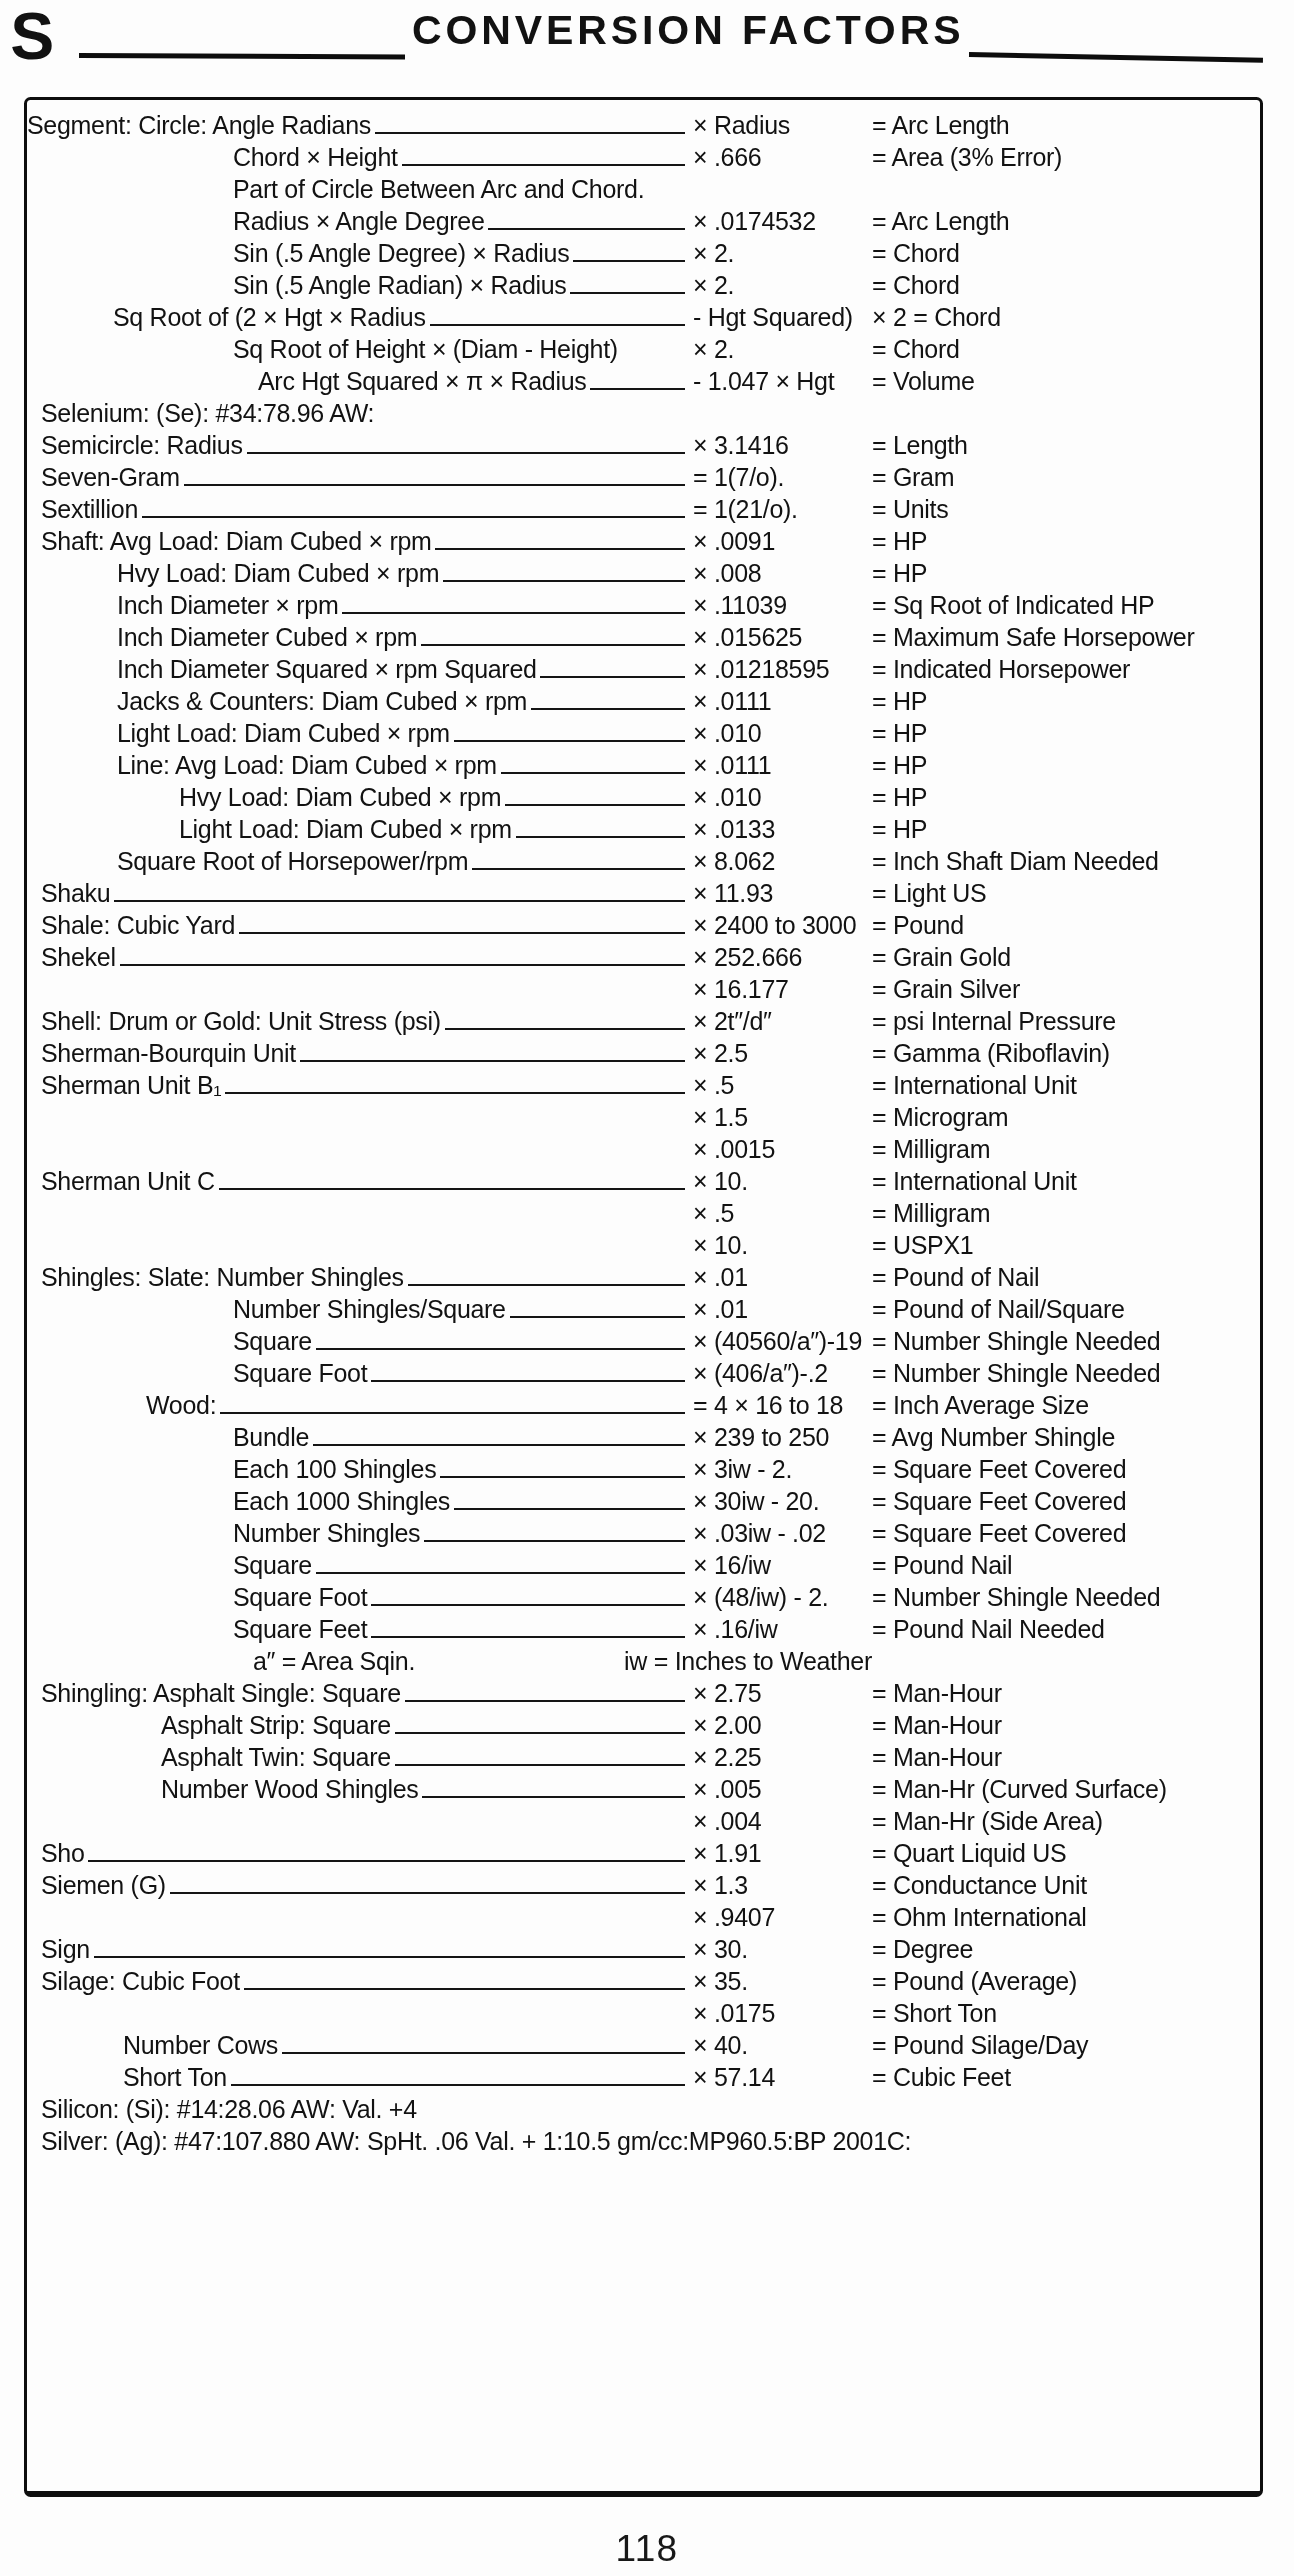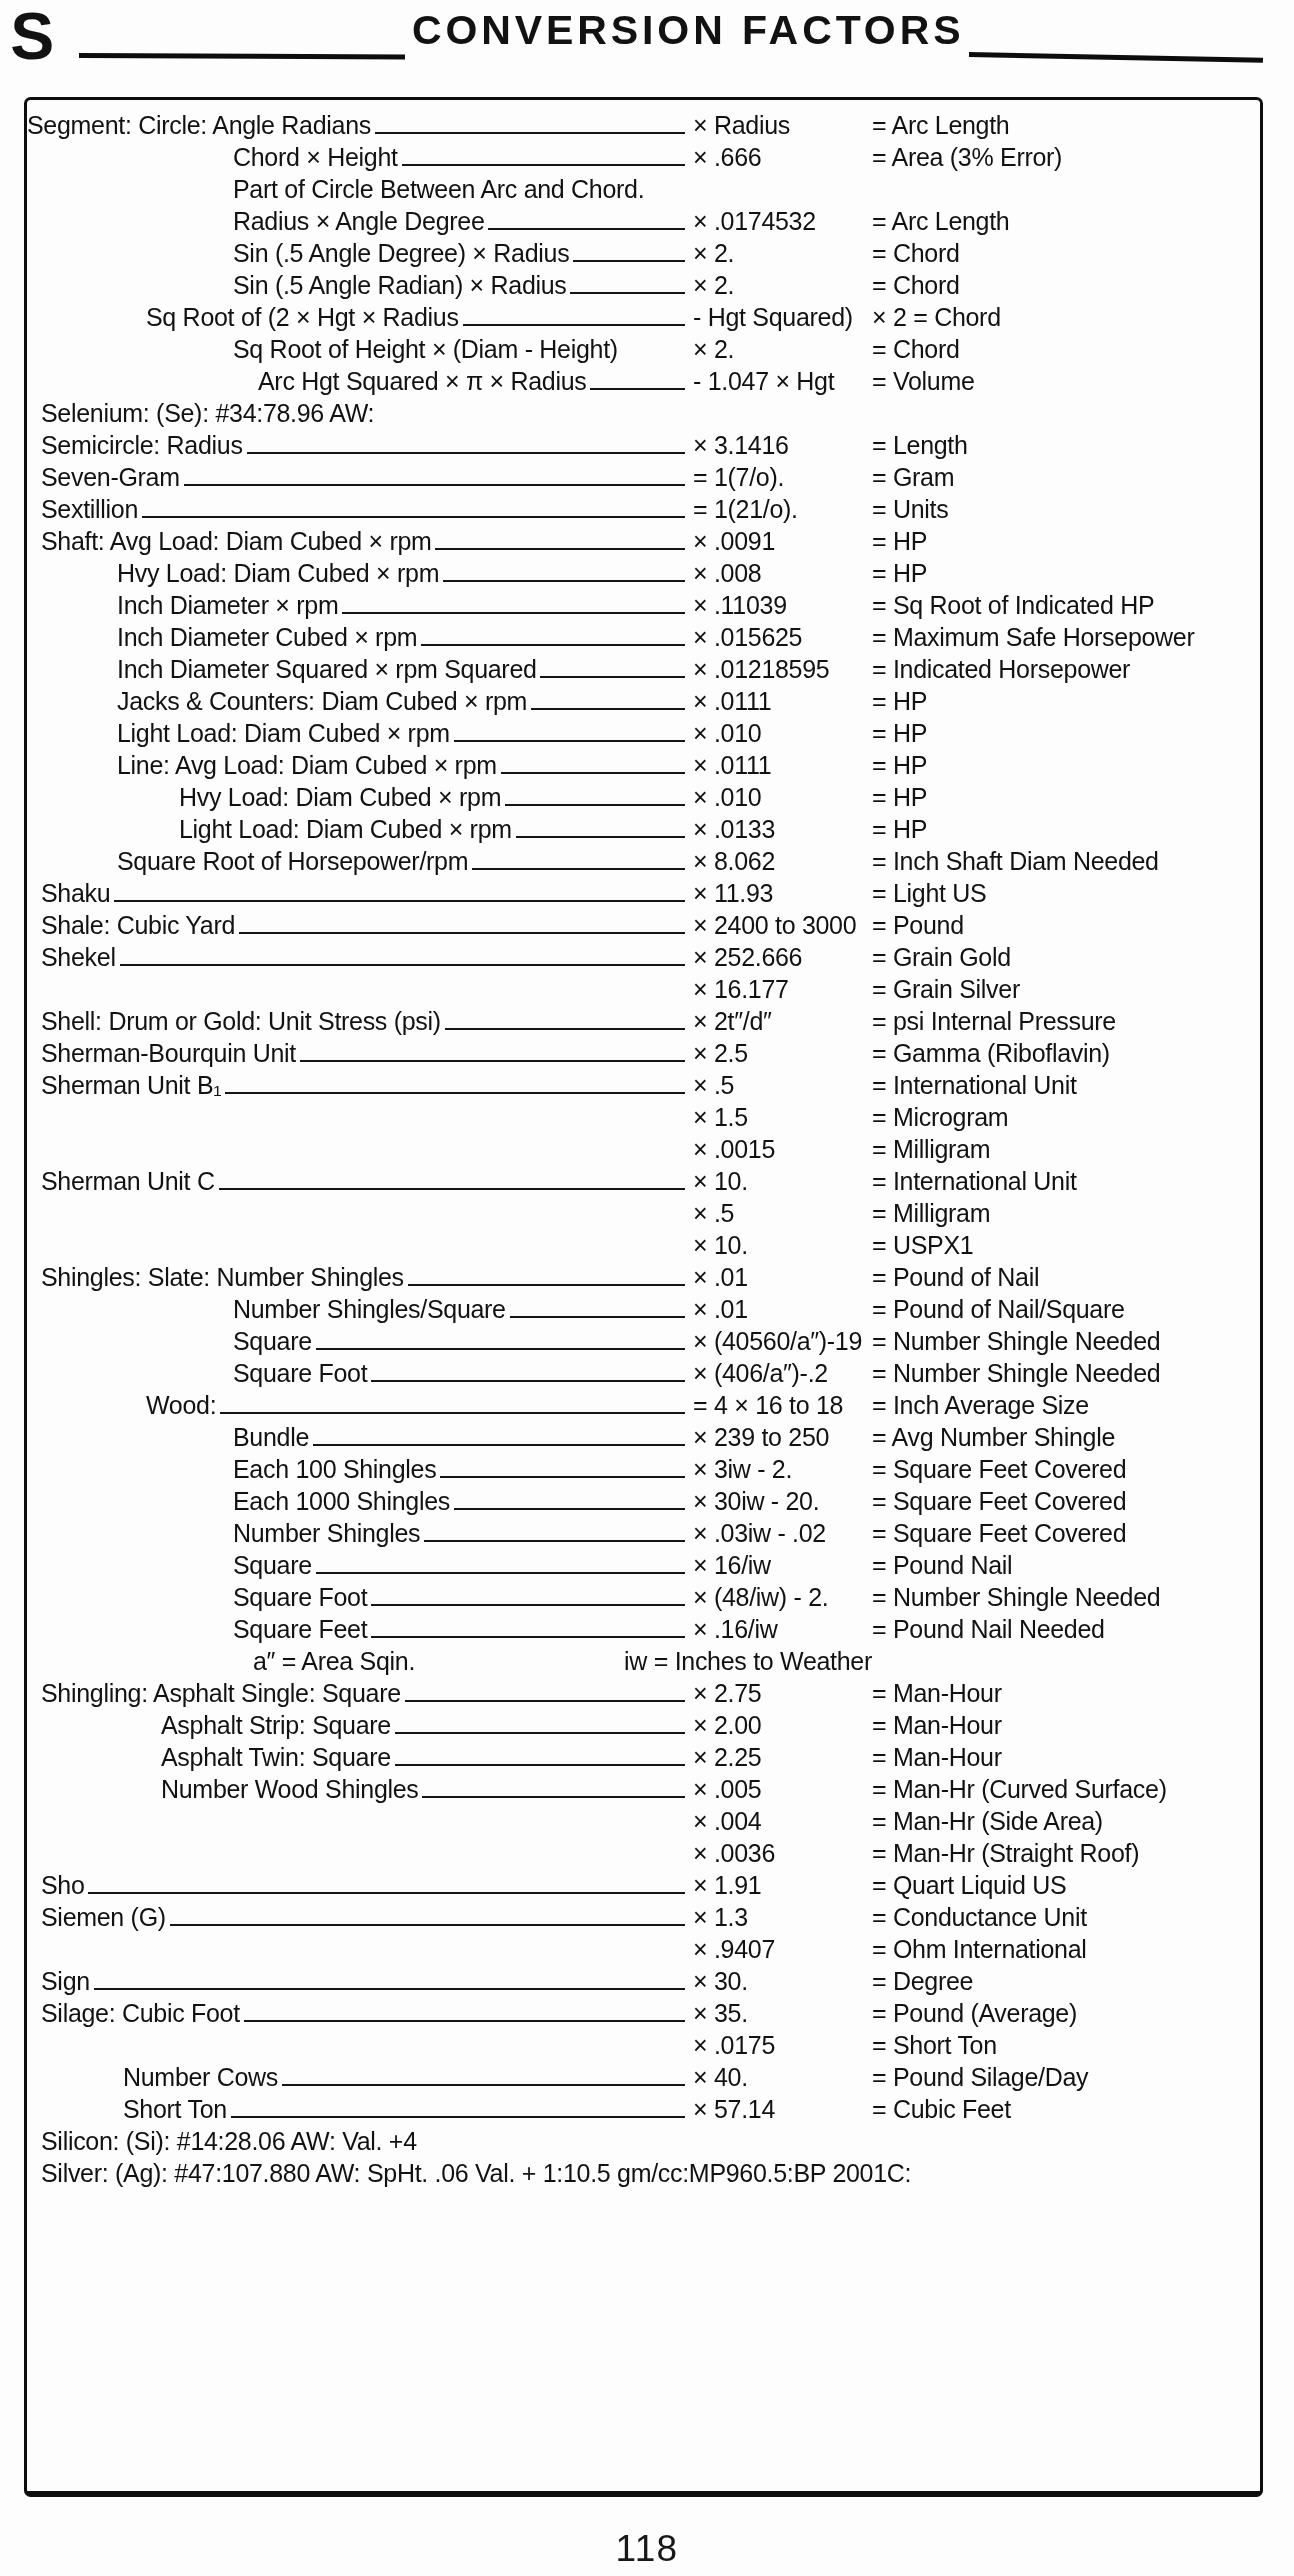--- a/index.html
+++ b/index.html
@@ -155,21 +155,21 @@
         <span class="factor">× 2.</span>
         <span class="result">= Chord</span>
       </div>
       <div class="row">
         <span class="label" style="padding-left: 206px;">Sin (.5 Angle Radian) × Radius</span>
         <div class="leader"></div>
         <span class="factor">× 2.</span>
         <span class="result">= Chord</span>
       </div>
       <div class="row">
-        <span class="label" style="padding-left: 119px;">Sq Root of (2 × Hgt × Radius</span>
+        <span class="label" style="padding-left: 86px;">Sq Root of (2 × Hgt × Radius</span>
         <div class="leader"></div>
         <span class="factor">- Hgt Squared)</span>
         <span class="result">× 2 = Chord</span>
       </div>
       <div class="row no-leader">
         <span class="label" style="padding-left: 206px;">Sq Root of Height × (Diam - Height)</span>
         <div class="leader"></div>
         <span class="factor">× 2.</span>
         <span class="result">= Chord</span>
       </div>
@@ -442,26 +442,20 @@
         <div class="leader"></div>
         <span class="factor">× .005</span>
         <span class="result">= Man-Hr (Curved Surface)</span>
       </div>
       <div class="row no-leader">
         <span class="label" style="padding-left: 14px;"></span>
         <div class="leader"></div>
         <span class="factor">× .004</span>
         <span class="result">= Man-Hr (Side Area)</span>
       </div>
-      <div class="row no-leader">
-        <span class="label" style="padding-left: 14px;"></span>
-        <div class="leader"></div>
-        <span class="factor">× .0036</span>
-        <span class="result">= Man-Hr (Straight Roof)</span>
-      </div>
       <div class="row">
         <span class="label" style="padding-left: 14px;">Sho</span>
         <div class="leader"></div>
         <span class="factor">× 1.91</span>
         <span class="result">= Quart Liquid US</span>
       </div>
       <div class="row">
         <span class="label" style="padding-left: 14px;">Siemen (G)</span>
         <div class="leader"></div>
         <span class="factor">× 1.3</span>

